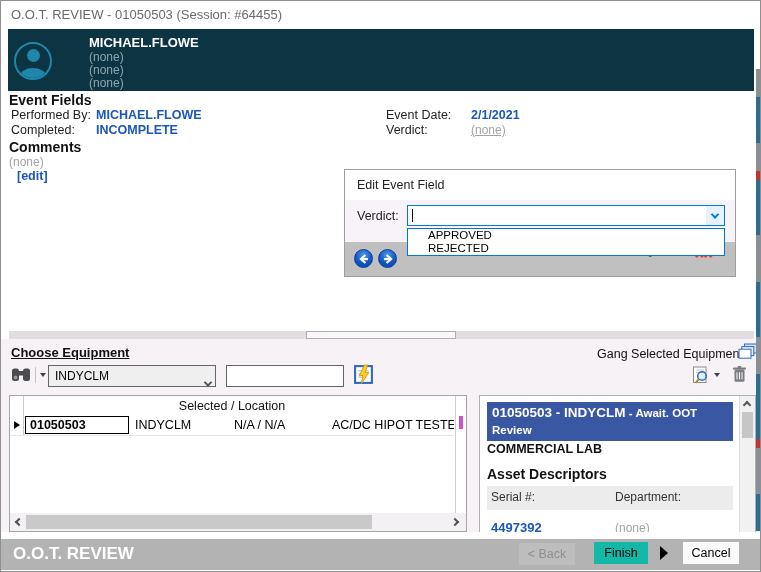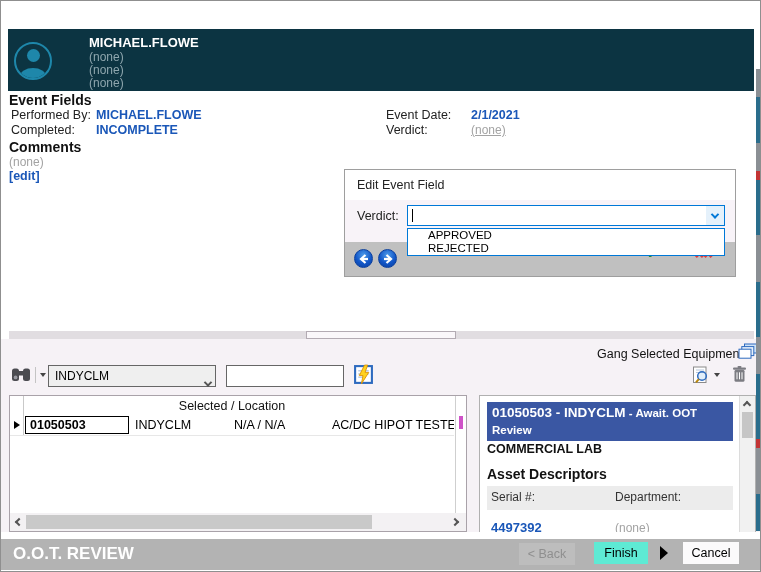--- a/index.html
+++ b/index.html
@@ -113,36 +113,39 @@
   .vscroll .thumb{ position:absolute; left:2px; top:16px; width:11px; height:26px; background:#c6c6c6; }
   .vscroll .a{ position:absolute; left:4px; }
 
   
   .whitegap{ position:absolute; left:0; top:531px; width:761px; height:7px; background:#fff; }
   .statusbar{ position:absolute; left:0; top:538px; width:761px; height:31px; background:#b3b3b3; }
   .statusbar .t{ position:absolute; left:12px; top:5px; font-size:17px; font-weight:bold; color:#fff; }
   .btn-flat{ position:absolute; height:22px; border:none; font-family:"Liberation Sans",sans-serif;
              font-size:12.5px; text-align:center; }
   .btn-back{ left:518px; top:4px; width:56px; background:#bdbdbd; color:#8f8f8f; }
-  .btn-finish{ left:593px; top:3px; width:54px; background:#5eead4; color:#000; }
+  .btn-finish{ left:593px; top:3px; width:54px; background:#14b8a6; color:#000; }
   .btn-cancel{ left:682px; top:3px; width:56px; background:#fbfafb; color:#000; }
   .tri{ position:absolute; left:659px; top:7px; width:0; height:0;
         border-top:7px solid transparent; border-bottom:7px solid transparent; border-left:8px solid #000; }
 
   
   .edgestrip{ position:absolute; right:0; top:68px; width:4px; height:462px;
      background:linear-gradient(#8a8f94 0 6%, #2a6d8c 6% 16%, #8a8f94 16% 22%, #c23434 22% 24%,
         #2a6d8c 24% 36%, #8a8f94 36% 46%, #2a6d8c 46% 58%, #8a8f94 58% 66%, #2a6d8c 66% 80%,
         #c23434 80% 82%, #8a8f94 82% 92%, #2a6d8c 92% 100%); }
 </style>
 </head>
 <body>
 
 <div class="screen">
 
+  <div class="titlebar">
+    <div class="t">O.O.T. REVIEW - 01050503 (Session: #64455)</div>
+  </div>
 
   <div class="userband">
     <div class="name">MICHAEL.FLOWE</div>
     <div class="nline" style="top:21px;">(none)</div>
     <div class="nline" style="top:34px;">(none)</div>
     <div class="nline" style="top:47px;">(none)</div>
   </div>
   <div class="avatar">
     <div class="head"></div>
       <div class="shoulders"></div>
@@ -153,21 +156,21 @@
   <div class="val-blue" style="left:95px; top:107px;">MICHAEL.FLOWE</div>
   <div class="lbl" style="left:385px; top:107px;">Event Date:</div>
   <div class="val-blue" style="left:470px; top:107px;">2/1/2021</div>
   <div class="lbl" style="left:10px; top:122px;">Completed:</div>
   <div class="val-blue" style="left:95px; top:122px;">INCOMPLETE</div>
   <div class="lbl" style="left:385px; top:122px;">Verdict:</div>
   <div class="link-gray" style="left:470px; top:122px;">(none)</div>
 
   <div class="h1" style="left:8px; top:138px;">Comments</div>
   <div class="val-gray" style="left:8px; top:154px;">(none)</div>
-  <div class="link-blue" style="left:8px; top:168px;">[edit]</div>
+  <div class="link-blue" style="left:16px; top:168px;">[edit]</div>
 
   <div class="popup">
     <div class="phead">
       <div class="t">Edit Event Field</div>
     </div>
     <div class="vlabel">Verdict:</div>
     <div class="pfoot">
       <div class="navbtn" style="left:9px;">
         <svg width="12" height="12">
           <path d="M7.5 2 L3 6 L7.5 10" stroke="#fff" stroke-width="2.2" fill="none"></path>
@@ -193,20 +196,21 @@
       <div class="opt">APPROVED</div>
       <div class="opt">REJECTED</div>
     </div>
   </div>
 
   <div class="pane-scroll">
     <div class="thumb"></div>
   </div>
 
   <div class="bottom">
+    <div class="sec-title">Choose Equipment</div>
     <div class="gang-label">Gang Selected Equipment</div>
     <div class="tool" style="left:737px; top:4px;">
       <svg width="20" height="18" viewBox="0 0 20 18">
         <rect x="6.5" y="1" width="12" height="9" fill="#cfe3f7" stroke="#2e6bbf"></rect>
         <rect x="3.8" y="3.6" width="12" height="9" fill="#e8f1fb" stroke="#2e6bbf"></rect>
         <rect x="1" y="6.2" width="12" height="9" fill="#fff" stroke="#2e6bbf"></rect>
       </svg>
     </div>
 
     <div class="tool" style="left:10px; top:27px;">

